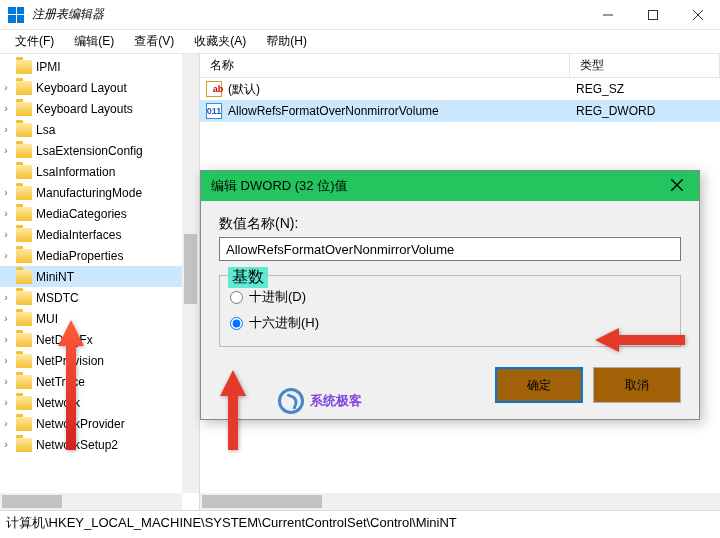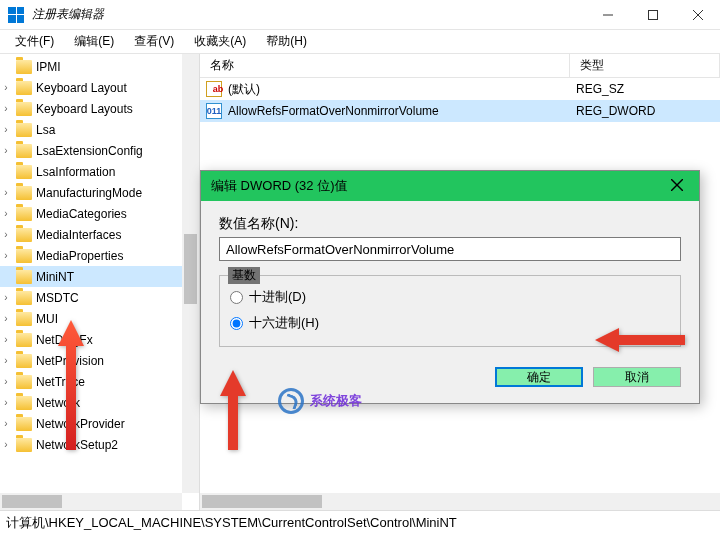--- a/index.html
+++ b/index.html
@@ -50,25 +50,25 @@
 .dialog { position: absolute; left: 200px; top: 170px; width: 500px; background: #f0f0f0; border: 1px solid #888; box-shadow: 3px 3px 12px rgba(0,0,0,.25); }
 .dlg-title { height: 30px; background: #22c55e; display: flex; align-items: center; padding: 0 10px; font-size: 12px; }
 .dlg-title .sp { flex: 1; }
 .dlg-close { width: 24px; text-align: center; }
 .dlg-body { padding: 14px 18px 6px; }
 .dlg-label { font-size: 14px; margin-bottom: 4px; }
 .dlg-input { width: 100%; height: 24px; border: 1px solid #7a7a7a; background: #fff; padding: 0 6px; font-size: 13px; margin-bottom: 14px; }
 .dlg-row2 { display: flex; gap: 20px; }
 .dlg-col { flex: 1; }
 .fieldset { border: 1px solid #bbb; padding: 8px 10px 10px; position: relative; }
-.fieldset .legend { position: absolute; top: -9px; left: 8px; background: #737373; padding: 0 4px; font-size: 12px; }
+.fieldset .legend { position: absolute; top: -9px; left: 8px; background: #5eead4; padding: 0 4px; font-size: 16px; }
 .radio-row { display: flex; align-items: center; height: 26px; font-size: 12px; }
 .radio-row input { margin-right: 6px; }
 .dlg-btns { display: flex; justify-content: flex-end; gap: 10px; padding: 14px 18px 16px; }
-.dlg-btn { width: 88px; height: 20px; background: #86efac; border: 1px solid #adadad; font-size: 12px; }
+.dlg-btn { width: 88px; height: 36px; background: #a16207; border: 1px solid #adadad; font-size: 12px; }
 .dlg-btn.def { border: 2px solid #0078d7; }
 
 .arrow { position: absolute; pointer-events: none; }
 .arrow svg { filter: drop-shadow(1px 1px 2px rgba(0,0,0,.3)); }
 
 .watermark { position: absolute; left: 278px; top: 388px; font-size: 22px; font-weight: bold; color: #6d28d9; opacity: .85; display: flex; align-items: center; gap: 6px; pointer-events: none; z-index: 5; }
 .watermark .circ { width: 26px; height: 26px; border: 3px solid #2b74c6; border-radius: 50%; display: flex; align-items: center; justify-content: center; }
 .watermark .circ::after { content: ""; width: 10px; height: 10px; border: 3px solid #2b74c6; border-left: none; border-bottom: none; transform: rotate(20deg); border-radius: 0 8px 0 0; }
 </style>
 </head>

